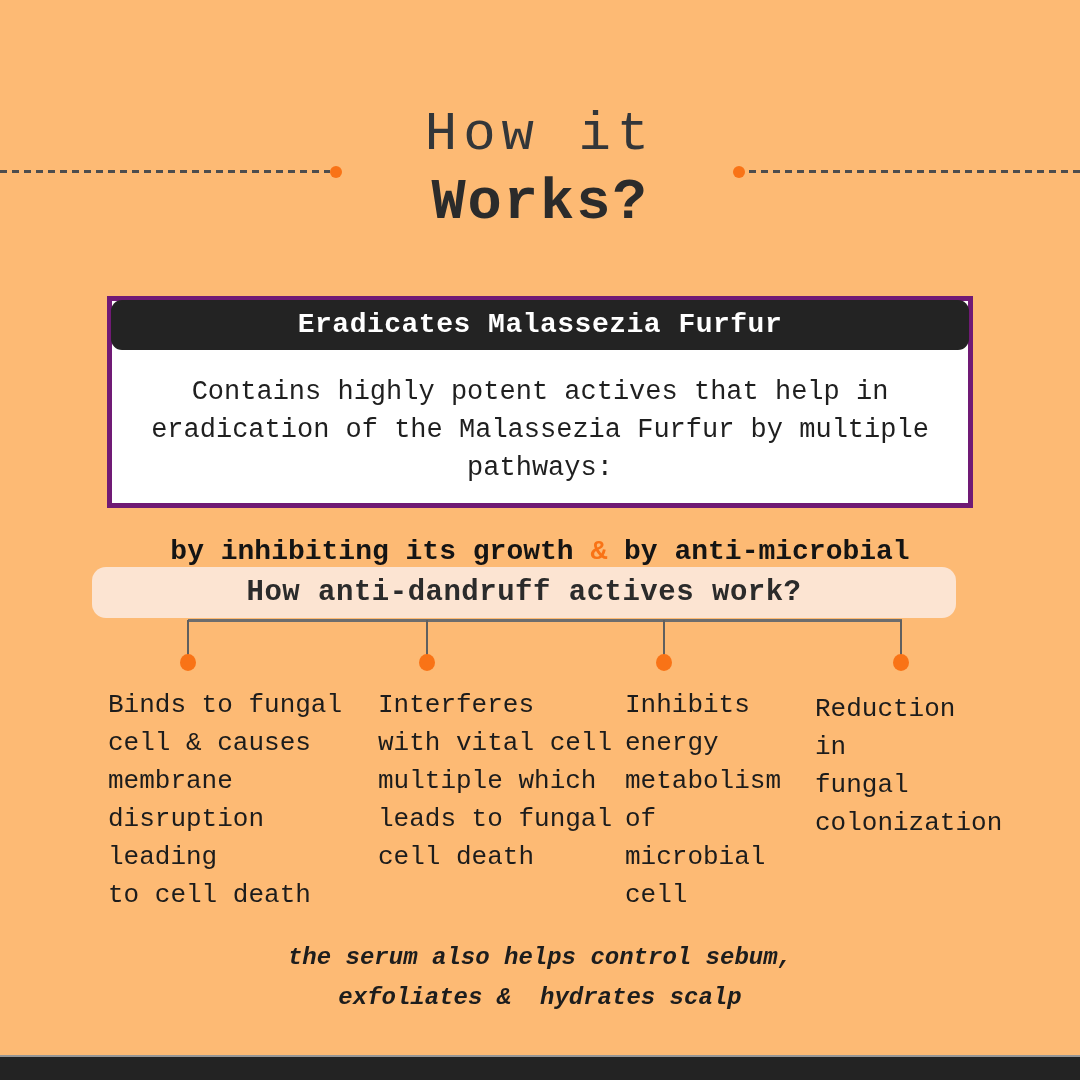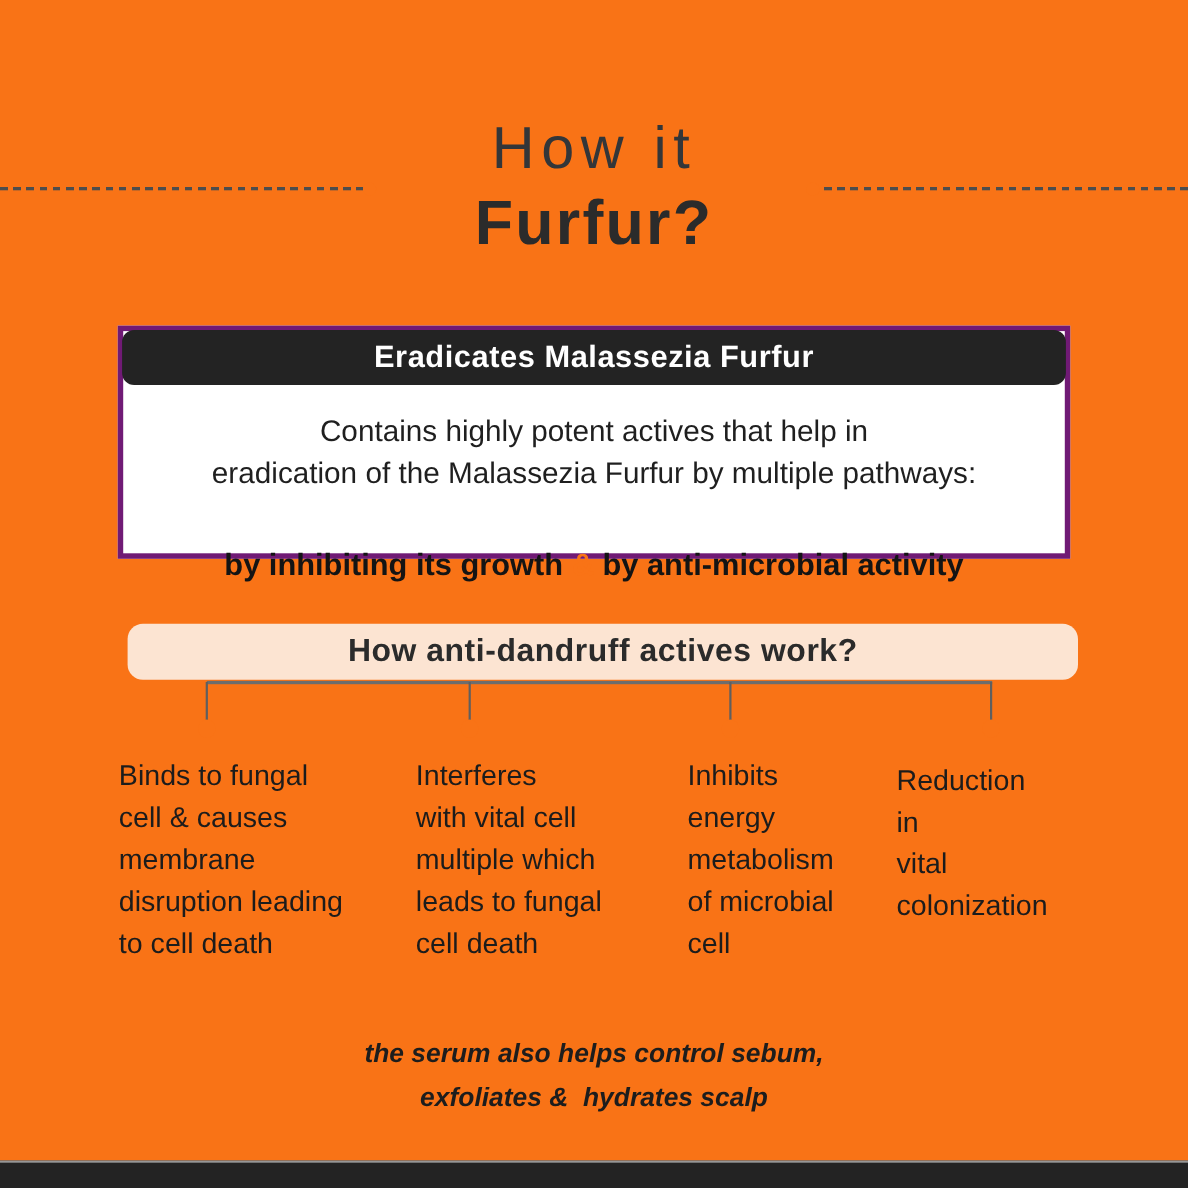--- a/index.html
+++ b/index.html
@@ -1,22 +1,22 @@
 <!DOCTYPE html>
 <html><head>
 <meta charset="utf-8">
 <style>
   html, body { margin: 0; padding: 0; background: #ffffff; }
   .canvas {
     position: relative;
     width: 1080px;
     height: 1080px;
-    background: #f97316;
+    background: #fdba74;
     overflow: hidden;
-    font-family: Liberation Sans, sans-serif;
+    font-family: Liberation Mono, monospace;
     color: #222222;
   }
 
   
   .title-block { position: absolute; top: 104px; left: 0; width: 1080px; text-align: center; }
   .title-light {
     font-size: 54px; font-weight: 400; letter-spacing: 6px; color: #333639;
     line-height: 62px;
   }
   .title-bold {
@@ -56,21 +56,21 @@
   .body-regular {
     font-size: 27px; line-height: 38px; color: #1f1f1f; white-space: pre-line;
   }
   .body-bold {
     font-size: 28px; line-height: 38px; font-weight: 700; color: #141414; margin-top: 46px;
   }
   .amp { color: #f97316; }
 
   
   .peach-banner {
-    position: absolute; left: 116px; top: 567px; width: 864px; height: 51px;
+    position: absolute; left: 92px; top: 567px; width: 864px; height: 51px;
     background: #fce4d2; border-radius: 14px;
     font-size: 29px; font-weight: 700; color: #2b2b2b; letter-spacing: 0.5px;
     text-align: center; line-height: 51px;
   }
 
   
   .h-line {
     position: absolute; left: 188px; top: 619px; width: 714px; height: 3px;
     background: #6d6d6d;
   }
@@ -111,21 +111,21 @@
     background: #232323; border-top: 2px solid #969696; box-sizing: border-box;
   }
 </style>
 </head>
 <body>
 
 <div class="canvas">
 
   <div class="title-block">
     <div class="title-light">How it</div>
-    <div class="title-bold">Furfur?</div>
+    <div class="title-bold">Works?</div>
   </div>
 
   <div class="dash dash-left"></div>
   <div class="edge-dot edge-dot-left"></div>
   <div class="dash dash-right"></div>
   <div class="edge-dot edge-dot-right"></div>
 
   <div class="card">
     <div class="card-header">Eradicates Malassezia Furfur</div>
     <div class="card-body">
@@ -157,21 +157,21 @@
 multiple which
 leads to fungal
 cell death</div>
   <div class="branch-text branch-3">Inhibits
 energy
 metabolism
 of microbial
 cell</div>
   <div class="branch-text branch-4">Reduction
 in
-vital
+fungal
 colonization</div>
 
   <div class="footer-note">the serum also helps control sebum,
 exfoliates &amp;  hydrates scalp</div>
 
   <div class="bottom-bar"></div>
 
 </div>
 
 </body></html>

